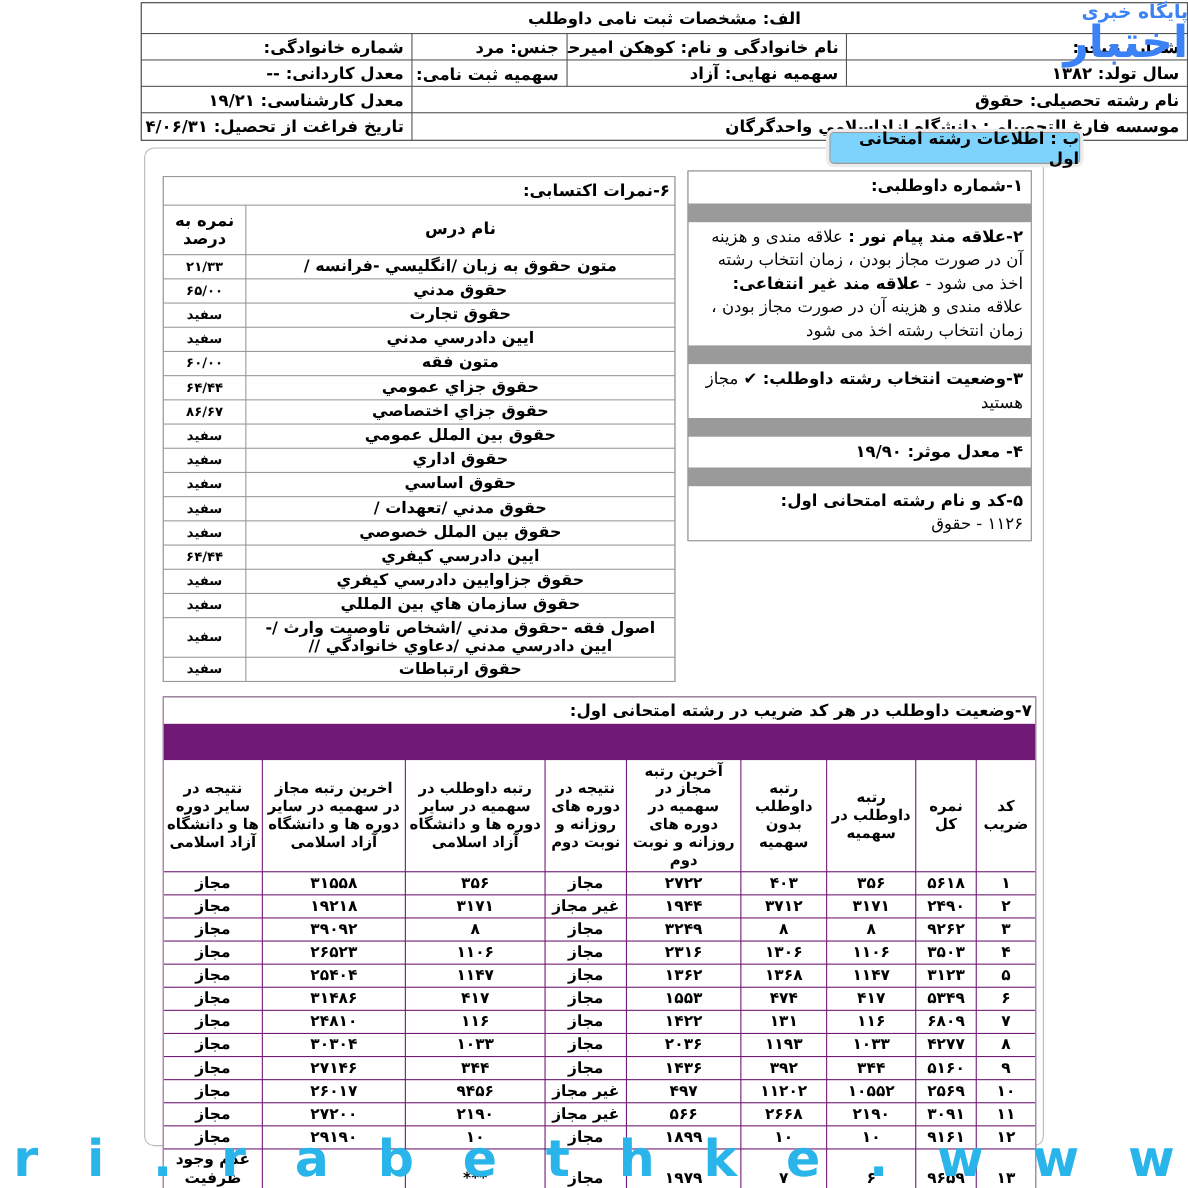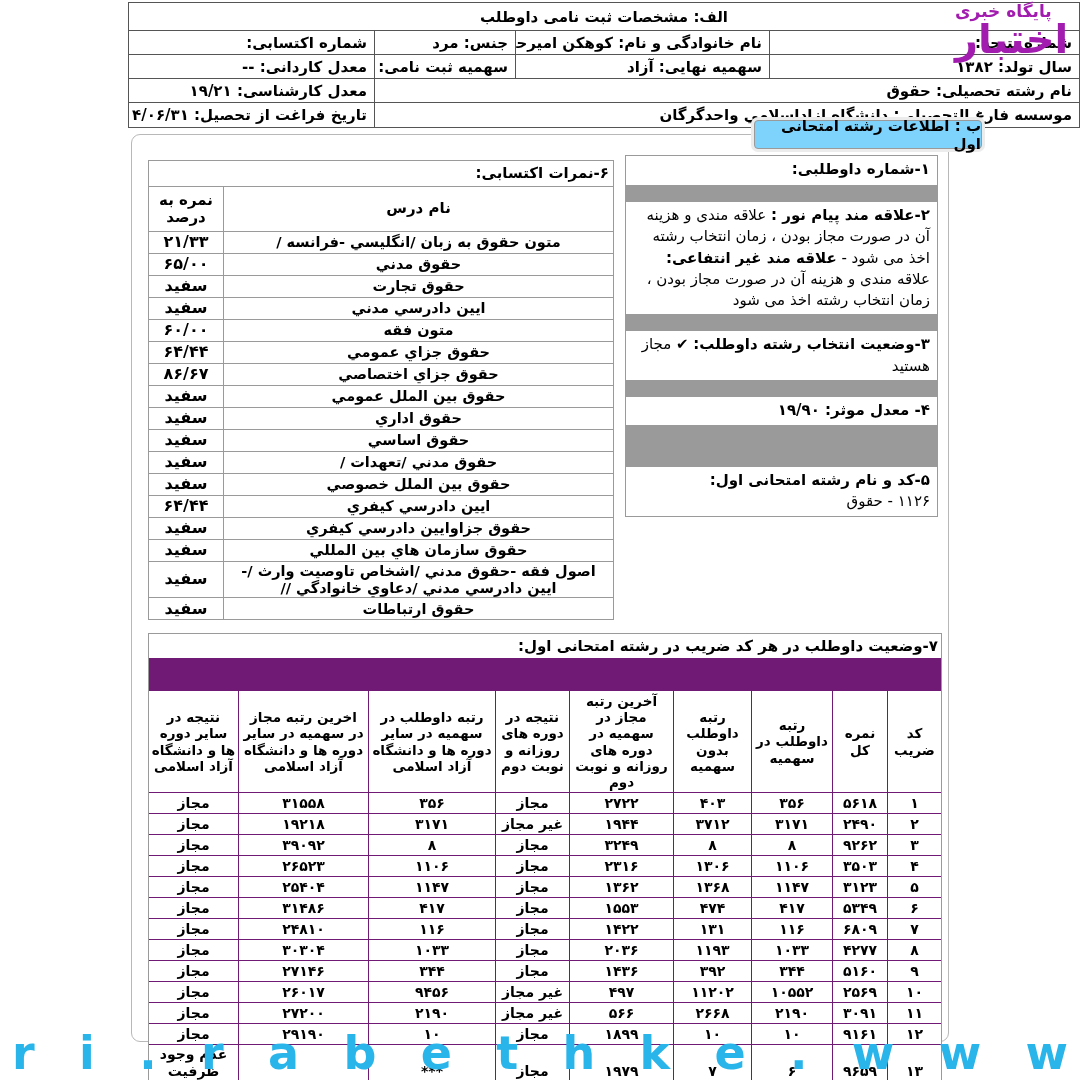--- a/index.html
+++ b/index.html
@@ -37,69 +37,69 @@
     display:grid;grid-template-columns:1fr;gap:17px;
     background:#9a9a9a;border:1px solid #9a9a9a;font-size:15px;
   }
   .infoPanel>div{background:#fff;padding:3px 7px;text-align:right;line-height:1.42;}
   .infoPanel b{font-weight:bold;}
   .infoPanel .reg{font-weight:normal;}
   .ip-row1{font-weight:bold;min-height:23px;}
   .ip-row3{min-height:24px;}
   .ip-row4{font-weight:bold;min-height:22px;}
   .ip-row5 .v{display:block;font-weight:normal;}
-  .ip-row5{font-weight:bold;margin-top:25px;}
+  .ip-row5{font-weight:bold;}
   
   .scores{
     position:absolute;top:160px;left:148px;width:464px;z-index:2;
     display:grid;grid-template-columns:1fr 74px;
     grid-auto-rows:minmax(21px,auto);
     gap:1px;background:#9a9a9a;border:1px solid #9a9a9a;font-size:15px;font-weight:bold;
   }
   .scores>div{background:#fff;display:flex;align-items:center;justify-content:center;
     text-align:center;line-height:1.15;padding:1px 4px;}
   .scores .sc-title{grid-column:span 2;justify-content:flex-start;text-align:right;min-height:23px;}
   .scores .sc-h{min-height:42px;}
   .scores .sc-name{font-size:14.5px;}
-  .scores .sc-val{font-size:16px;}
+  .scores .sc-val{font-size:12px;}
   
   .coef{
     position:absolute;top:633px;left:148px;width:792px;z-index:2;
     display:grid;grid-template-columns:53px 54px 80px 77px 103px 73px 126px 129px 1fr;
     grid-auto-rows:minmax(20px,auto);
     gap:1px;background:#701a75;border:1px solid #9a9a9a;
     font-size:14px;font-weight:bold;
   }
   .coef>div{background:#fff;display:flex;align-items:center;justify-content:center;
     text-align:center;line-height:1.2;padding:1px 3px;}
   .coef .co-title{grid-column:span 9;justify-content:flex-start;text-align:right;min-height:22px;font-size:15px;}
   .coef .co-h{min-height:90px;font-size:13.5px;padding:2px 2px;margin-top:32px;}
   
-  .logo{position:absolute;top:0;left:955px;width:125px;z-index:20;color:#a21caf;text-align:left;}
+  .logo{position:absolute;top:0;left:955px;width:125px;z-index:20;color:#3b82f6;text-align:right;}
   .logo .tagline{font-size:17px;font-weight:bold;line-height:1.1;margin-top:2px;}
   .logo .brand{font-size:40px;font-weight:bold;line-height:0.92;letter-spacing:-2px;}
   
   .watermark{
     position:absolute;top:1026px;left:0;width:1080px;height:54px;z-index:10;
     display:flex;justify-content:space-between;align-items:center;
     padding:0 12px;box-sizing:border-box;
     color:#2ab5ea;font-size:46px;font-weight:bold;
   }
 </style>
 </head>
 <body>
 
 <div class="page">
 
   <div class="tableA">
     <div class="titleA">الف: مشخصات ثبت نامی داوطلب</div>
     <div>شماره نتیجه:</div>
     <div>نام خانوادگی و نام: کوهکن امیرحسین</div>
     <div>جنس: مرد</div>
-    <div>شماره اکتسابی:</div>
+    <div>شماره خانوادگی:</div>
     <div>سال تولد: ۱۳۸۲</div>
     <div>سهمیه نهایی: آزاد</div>
     <div>سهمیه ثبت نامی: آزاد</div>
     <div>معدل کاردانی: --</div>
     <div class="span3">نام رشته تحصیلی: حقوق</div>
     <div>معدل کارشناسی: ۱۹/۲۱</div>
     <div class="span3">موسسه فارغ التحصیلی: دانشگاه ازاداسلامي واحدگرگان</div>
     <div>تاریخ فراغت از تحصیل: ۱۴۰۴/۰۶/۳۱</div>
   </div>
 

